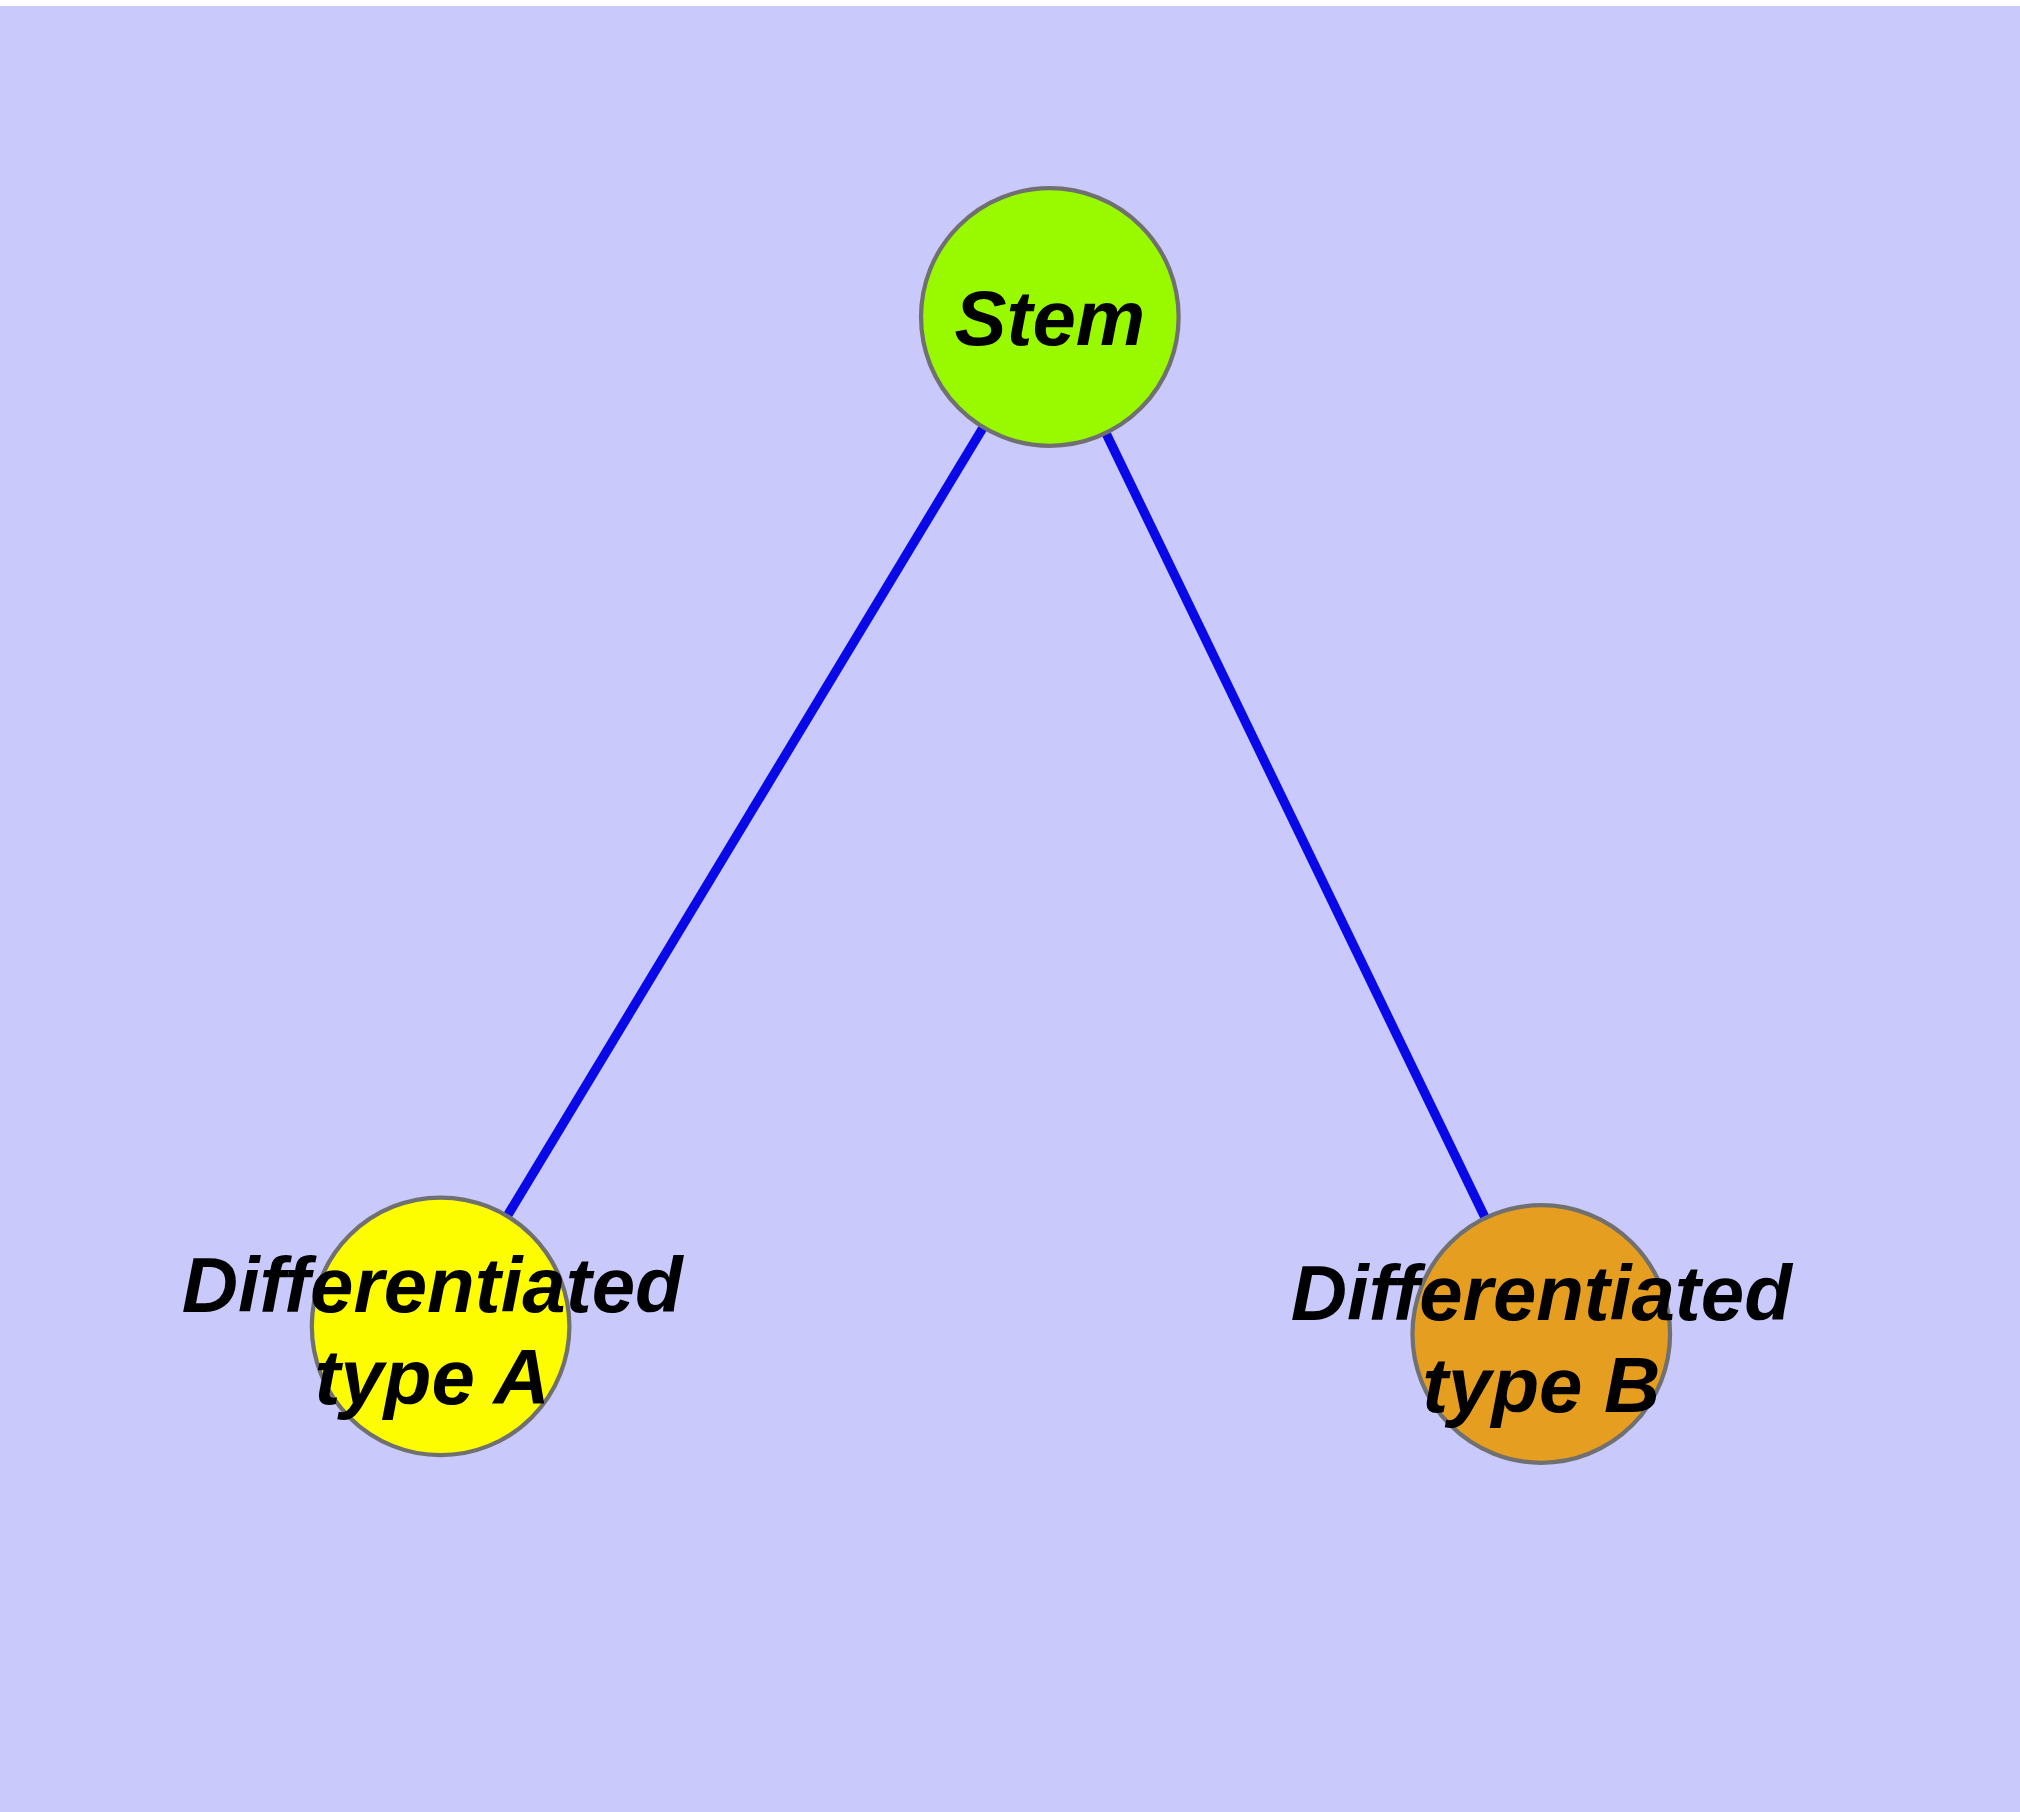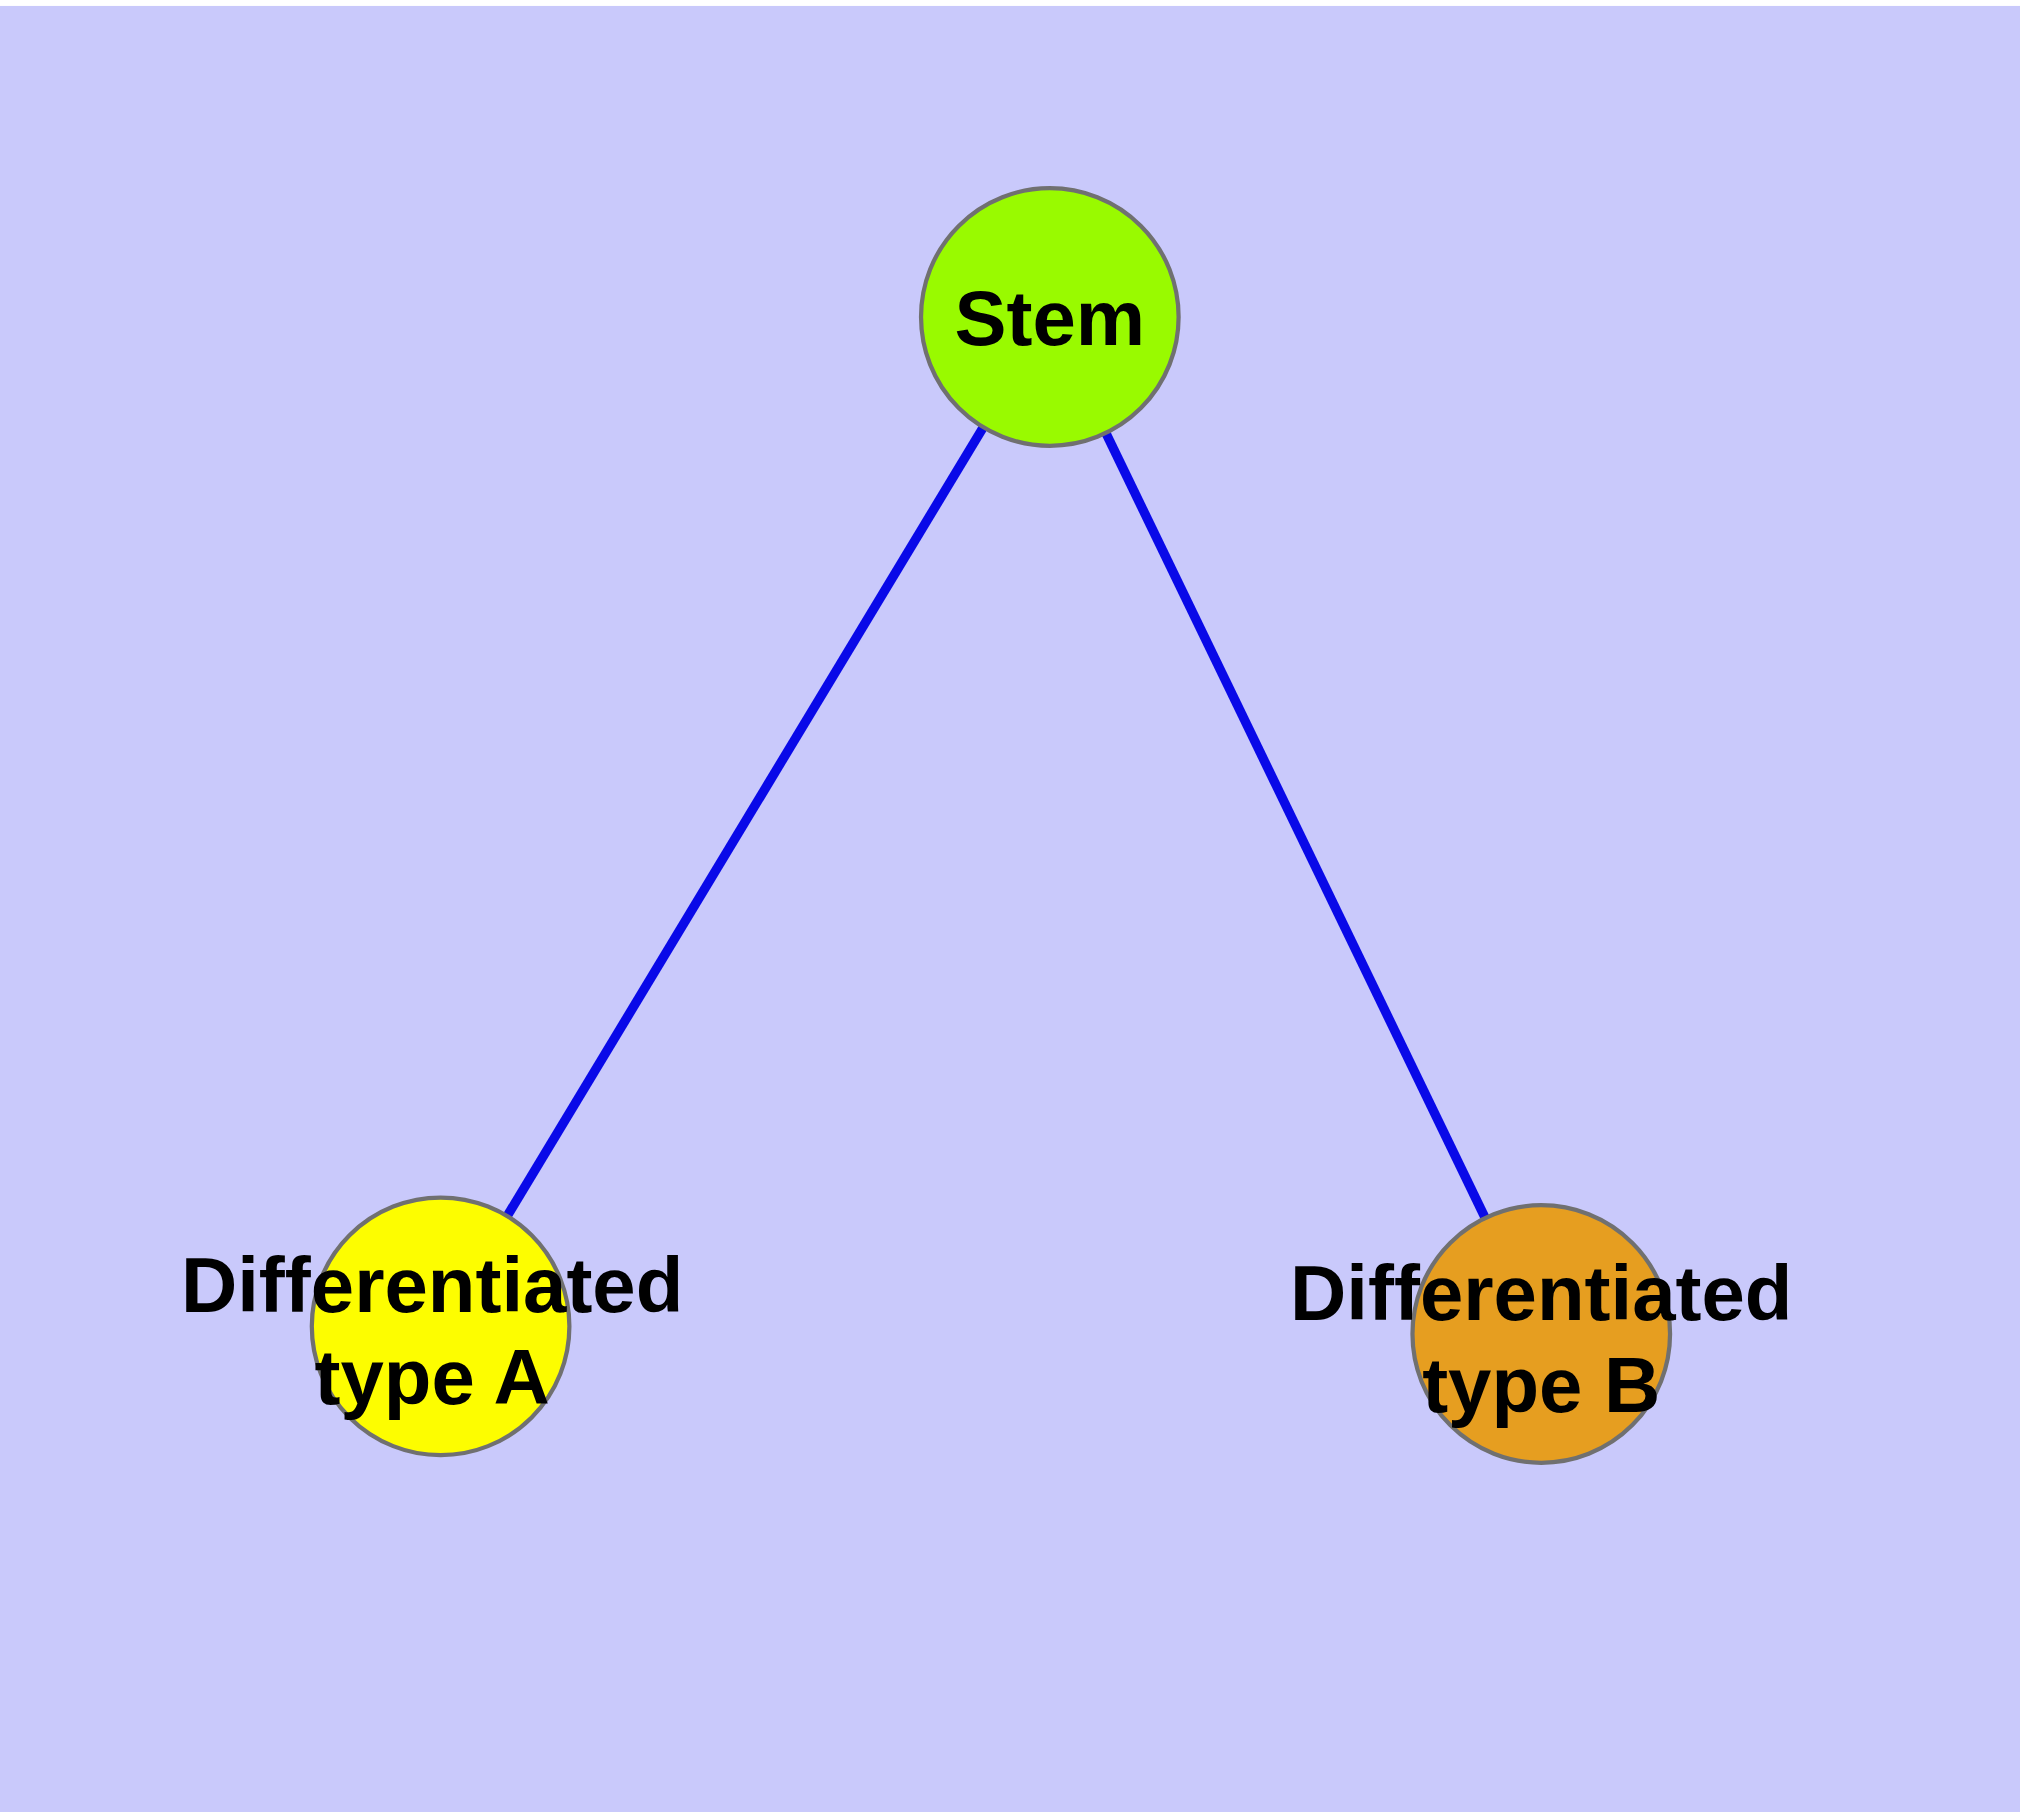--- a/index.html
+++ b/index.html
@@ -6,20 +6,21 @@
     margin: 0;
     padding: 0;
     width: 100%;
     height: 100%;
     background: #ffffff;
     overflow: hidden;
   }
   .diagram-wrap {
     width: 100%;
     height: 100vh;
+    font-style: italic;
   }
   svg {
     display: block;
     width: 100%;
     height: 100%;
   }
   .edge {
     fill: none;
     stroke-width: 11;
     stroke-linecap: butt;

